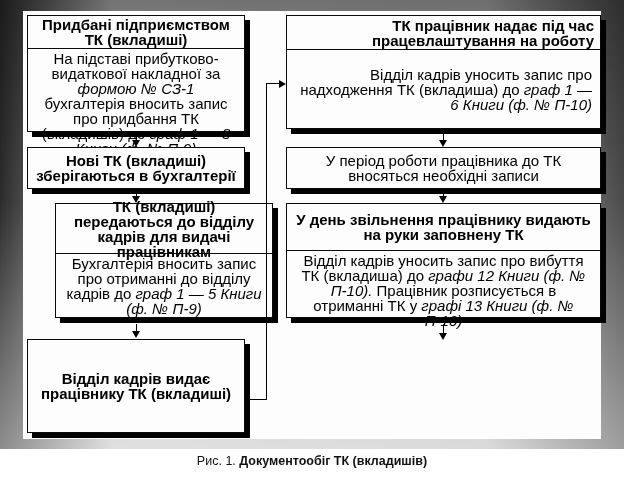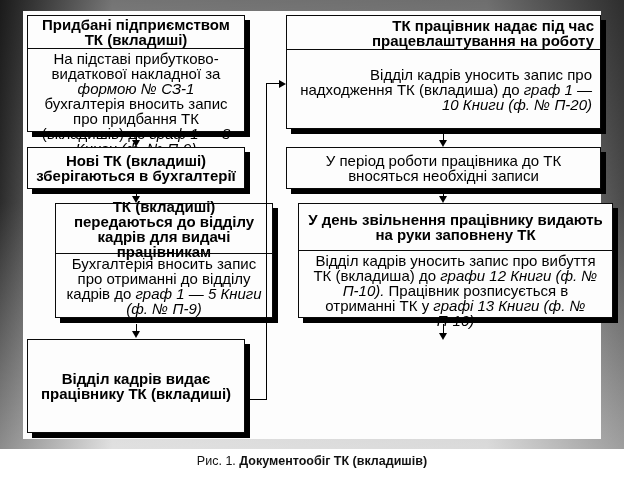--- a/index.html
+++ b/index.html
@@ -38,21 +38,21 @@
   
   #box-l1{left:27px;top:15px;width:218px;height:117px;}
   #box-l1 .hdr{height:33px;}
   #box-l2{left:27px;top:147px;width:218px;height:37px;}
   #box-l3{left:43px;top:203px;width:218px;height:115px;margin-left:12px;}
   #box-l3 .hdr{height:50px;}
   #box-l4{left:27px;top:339px;width:218px;height:94px;}
   #box-r1{left:286px;top:15px;width:315px;height:114px;text-align:right;}
   #box-r1 .hdr{height:34px;}
   #box-r2{left:286px;top:147px;width:315px;height:37px;}
-  #box-r3{left:298px;top:203px;width:315px;height:115px;}
+  #box-r3{left:286px;top:203px;width:315px;height:115px;}
   #box-r3 .hdr{height:47px;}
   #box-r4{left:286px;top:342px;width:315px;height:91px;}
   
   .vline{position:absolute;width:1px;background:#000;}
   .hline{position:absolute;height:1px;background:#000;}
   .ah-down{position:absolute;width:0;height:0;
     border-left:4px solid transparent;border-right:4px solid transparent;border-top:7px solid #000;}
   .ah-right{position:absolute;width:0;height:0;
     border-top:4px solid transparent;border-bottom:4px solid transparent;border-left:7px solid #000;}
   
@@ -88,21 +88,21 @@
       </div>
   </div>
 
   <div class="box single bold" id="box-l4">
     <span>Відділ кадрів видає працівнику ТК (вкладиші)</span>
   </div>
 
   <div class="box" id="box-r1">
     <div class="hdr">ТК працівник надає під час працевлаштування на роботу</div>
     <div class="bd">
-        <div><span>Відділ кадрів уносить запис про надходження ТК (вкладиша) до </span><i>граф 1 — 10 Книги (ф. № П-20)</i></div>
+        <div><span>Відділ кадрів уносить запис про надходження ТК (вкладиша) до </span><i>граф 1 — 6 Книги (ф. № П-10)</i></div>
       </div>
   </div>
 
   <div class="box single" id="box-r2">
     <span>У період роботи працівника до ТК вносяться необхідні записи</span>
   </div>
 
   <div class="box" id="box-r3">
     <div class="hdr">У день звільнення працівнику видають на руки заповнену ТК</div>
     <div class="bd">

